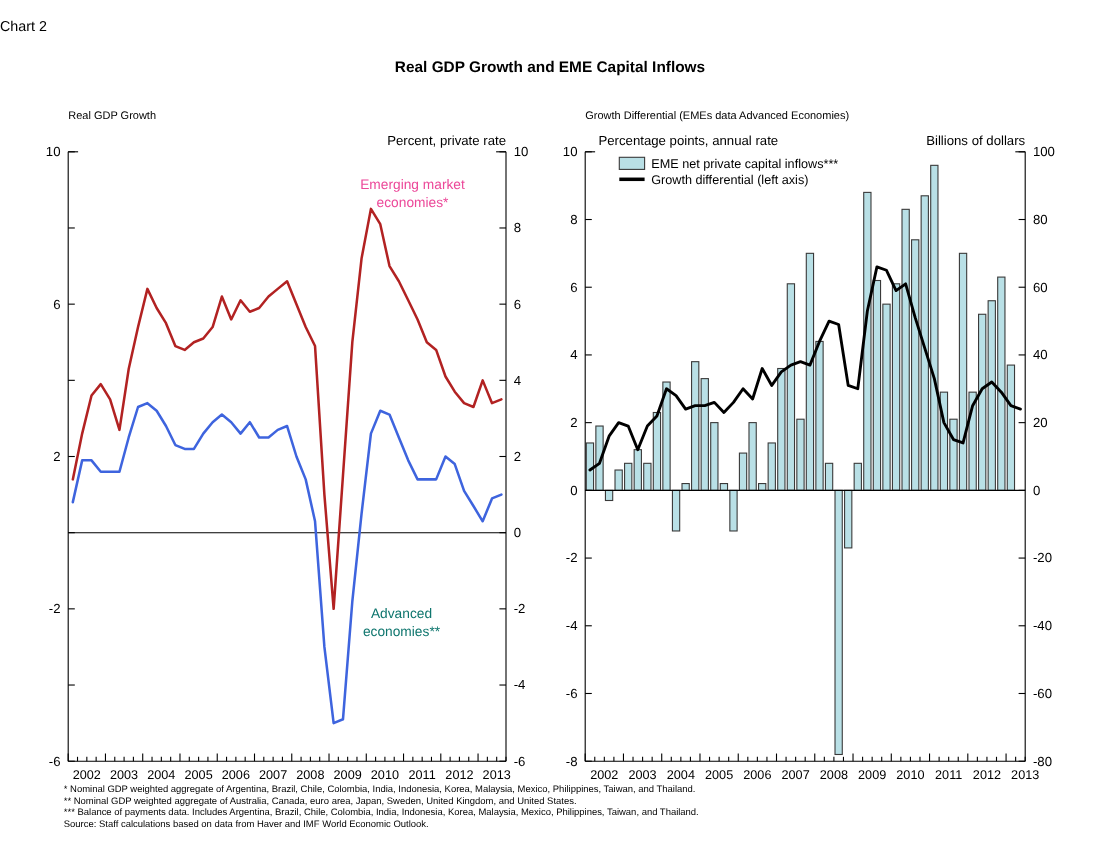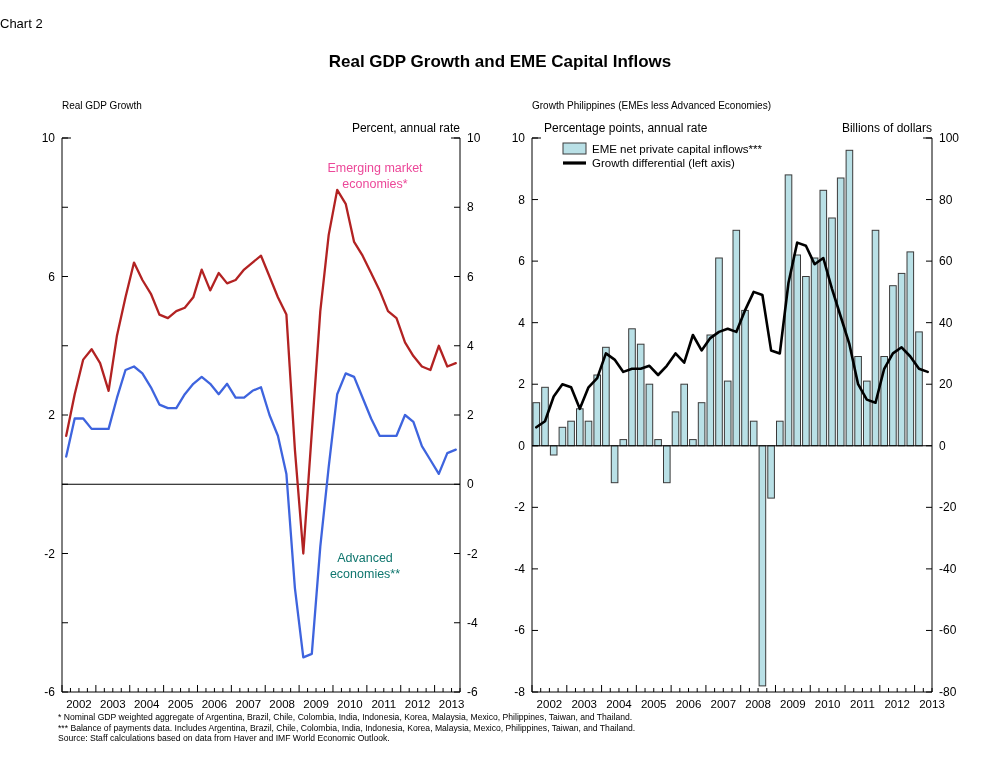--- a/index.html
+++ b/index.html
@@ -1,37 +1,37 @@
 <!DOCTYPE html>
 <html><head>
 <meta charset="utf-8">
 <style>
   html,body{margin:0;padding:0;background:#fff;}
   .page{position:relative;width:1000px;height:768px;background:#ffffff;overflow:hidden;
         font-family:"Liberation Sans",sans-serif;color:#000;}
   .chart-label{position:absolute;top:16px;left:0;width:1000px;font-size:13px;}
-  .chart-title{position:absolute;top:52px;left:0;width:1000px;text-align:center;font-size:17px;font-weight:bold;}
+  .chart-title{position:absolute;top:52px;left:0;width:1000px;text-align:center;font-size:14px;font-weight:bold;}
   .panel-title{position:absolute;font-size:10px;}
   .unit-label{position:absolute;font-size:12px;}
   .series-label{position:absolute;font-size:12.5px;line-height:16px;text-align:center;}
   .footnotes{position:absolute;left:58px;top:712px;font-size:8.6px;line-height:10.6px;}
   svg text{font-family:"Liberation Sans",sans-serif;}
 </style>
 </head>
 <body>
 
 <div class="page">
 
   <div class="chart-label">Chart 2</div>
   <div class="chart-title">Real GDP Growth and EME Capital Inflows</div>
 
   <div class="panel-title" style="left:62px;top:100px;">Real GDP Growth</div>
-  <div class="unit-label" style="left:260px;top:121px;width:200px;text-align:right;">Percent, annual rate</div>
-
-  <div class="panel-title" style="left:532px;top:100px;">Growth Philippines (EMEs less Advanced Economies)</div>
+  <div class="unit-label" style="left:260px;top:121px;width:200px;text-align:right;">Percent, private rate</div>
+
+  <div class="panel-title" style="left:532px;top:100px;">Growth Differential (EMEs data Advanced Economies)</div>
   <div class="unit-label" style="left:544px;top:121px;">Percentage points, annual rate</div>
   <div class="unit-label" style="left:732px;top:121px;width:200px;text-align:right;">Billions of dollars</div>
 
   <div class="series-label" style="left:295px;top:160px;width:160px;color:#ec4899;">
     <div>Emerging market</div>
     <div>economies*</div>
   </div>
   <div class="series-label" style="left:290px;top:550px;width:150px;color:#0f766e;">
     <div>Advanced</div>
     <div>economies**</div>
@@ -298,17 +298,18 @@
           <rect x="563" y="143" width="23" height="11" fill="#b9e0e6" stroke="#3a3a3a" stroke-width="1"></rect>
           <text x="592" y="152.5" font-size="11.5px" fill="#000">EME net private capital inflows***</text>
           <line x1="563" y1="163" x2="586" y2="163" stroke="#000" stroke-width="3.2"></line>
           <text x="592" y="167" font-size="11.5px" fill="#000">Growth differential (left axis)</text>
         </g>
       </g>
     </svg>
 
   <div class="footnotes">
     <div>* Nominal GDP weighted aggregate of Argentina, Brazil, Chile, Colombia, India, Indonesia, Korea, Malaysia, Mexico, Philippines, Taiwan, and Thailand.</div>
+    <div>** Nominal GDP weighted aggregate of Australia, Canada, euro area, Japan, Sweden, United Kingdom, and United States.</div>
     <div>*** Balance of payments data. Includes Argentina, Brazil, Chile, Colombia, India, Indonesia, Korea, Malaysia, Mexico, Philippines, Taiwan, and Thailand.</div>
     <div>Source: Staff calculations based on data from Haver and IMF World Economic Outlook.</div>
   </div>
 
 </div>
 
 </body></html>

